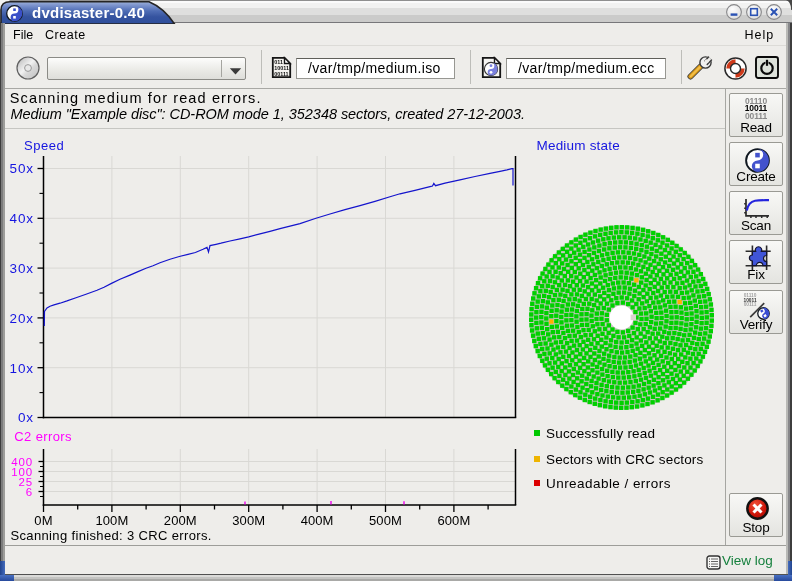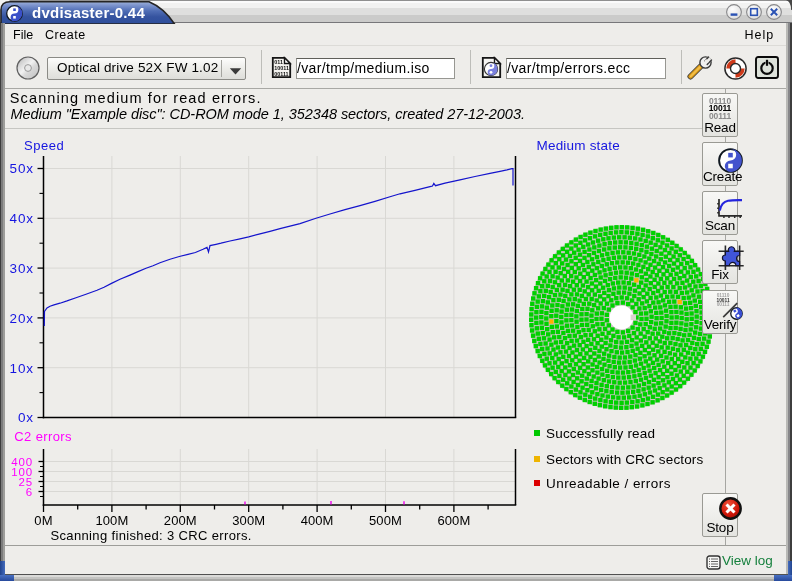--- a/index.html
+++ b/index.html
@@ -6,48 +6,48 @@
 html,body { width:792px; height:581px; overflow:hidden; }
 body { font-family:"Liberation Sans", sans-serif; background:#eeedea; position:relative; transform:translateZ(0); }
 .abs { position:absolute; }
 #frameL { left:0; top:23px; width:5px; height:558px; background:linear-gradient(90deg,#3d3d3d 0 1px,#7c7c7c 1px 3px,#9d9d9a 3px 5px); }
 #frameR { left:786px; top:23px; width:6px; height:558px; background:linear-gradient(90deg,#b9b9b6 0 2px,#87878a 2px 4px,#3d3d3d 4px 6px); }
 #frameB { left:0; top:573.5px; width:792px; height:7.5px; background:linear-gradient(180deg,#515151 0 1px,#dbdbd9 1px 3px,#c4c4c2 3px 5px,#a9a9a7 5px 7px,#8f8f8d 7px 8px); }
 .sep-h { height:1px; background:#a8a8a4; }
 .sep-v { width:1px; background:#a6a6a2; }
 #titlebar { left:0; top:0; width:792px; height:23px; background:linear-gradient(180deg,#8f8f8f 0 1px,#fbfbfb 1px 3px,#f2f2f1 3px 8px,#dfdfde 8px 15px,#cbcbca 15px 22px,#77777a 22px 23px); }
 .menu { top:28.3px; font-size:12.5px; color:#000; }
-.entry { top:58px; height:21px; background:#fff; border:1px solid #979792; border-top-color:#5f5f5a; font-size:14px; letter-spacing:0.35px; color:#000; line-height:19px; padding-left:0; white-space:nowrap; }
+.entry { top:58px; height:21px; background:#fff; border:1px solid #979792; border-top-color:#5f5f5a; font-size:14px; letter-spacing:0.35px; color:#000; line-height:19px; padding-left:11px; white-space:nowrap; }
 .tbsep { top:50px; height:34px; width:1px; background:#bdbdb9; }
 #statusmsg1 { left:9.8px; top:89.7px; font-size:14.5px; color:#000; letter-spacing:1.12px; }
 #statusmsg2 { left:10.5px; top:105.8px; font-size:14.5px; font-style:italic; color:#000; letter-spacing:-0.05px; }
-#finishmsg { left:10.5px; top:528.3px; font-size:13px; color:#000; letter-spacing:0.35px;margin-left:40px; }
+#finishmsg { left:10.5px; top:528.3px; font-size:13px; color:#000; letter-spacing:0.35px; }
 .legsq { width:6px; height:6px; left:534px; }
 .legtxt { left:546px; font-size:13.5px; color:#000; letter-spacing:0.2px; }
-.btn { left:702px; width:36px; height:44px; background:linear-gradient(180deg,#f8f8f6,#e4e4e0); border:1px solid #9a9a94; border-radius:2px; }
+.btn { left:729px; width:54px; height:44px; background:linear-gradient(180deg,#f8f8f6,#e4e4e0); border:1px solid #9a9a94; border-radius:2px; }
 .btnlabel { width:100%; text-align:center; font-size:13.5px; letter-spacing:-0.2px; color:#000; position:absolute; line-height:14px; }
 #viewlog { left:722px; top:553px; font-size:13.5px; color:#15803d; }
 </style>
 </head>
 <body>
 <div class="abs" id="titlebar"></div>
 <svg class="abs" style="left:0;top:0" width="180" height="24" viewBox="0 0 180 24">
   <defs>
     <linearGradient id="tabg" x1="0" y1="0" x2="0" y2="1">
       <stop offset="0" stop-color="#9db1da"></stop>
       <stop offset="0.18" stop-color="#7890cb"></stop>
       <stop offset="0.42" stop-color="#4e6cb4"></stop>
       <stop offset="0.68" stop-color="#35539f"></stop>
       <stop offset="1" stop-color="#2e4f9c"></stop>
     </linearGradient>
   </defs>
   <path d="M0,0 L10,0 L0,10 Z" fill="#f3f3f1"></path>
   <path d="M1,24 L1,10 Q1,1.8 10,1.8 L149,1.8 Q164,8 174.5,24 Z" fill="url(#tabg)" stroke="#252525" stroke-width="1.6"></path>
 </svg>
-<div class="abs" style="left:32px;top:3.5px;font-size:15px;font-weight:bold;color:#fff;letter-spacing:0.25px;">dvdisaster-0.44</div>
+<div class="abs" style="left:32px;top:3.5px;font-size:15px;font-weight:bold;color:#fff;letter-spacing:0.25px;">dvdisaster-0.40</div>
 <svg class="abs" style="left:6px;top:4.5px" width="17" height="17" viewBox="0 0 34 34">
   <circle cx="17" cy="17" r="15.6" fill="#fff" stroke="#101820" stroke-width="2.6"></circle>
   <path d="M17,1.4 A15.6,15.6 0 0 1 17,32.6 A7.8,7.8 0 0 1 17,17 A7.8,7.8 0 0 0 17,1.4 Z" fill="#3a50c8"></path>
   <rect x="14.4" y="6.8" width="5.2" height="5.2" fill="#3a50c8"></rect>
   <rect x="14.4" y="22" width="5.2" height="5.2" fill="#fff"></rect>
 </svg>
 
 <svg class="abs" style="left:725px;top:3px" width="60" height="18" viewBox="0 0 60 18">
   <defs>
     <radialGradient id="wbg" cx="0.4" cy="0.3" r="0.9">
@@ -84,21 +84,20 @@
     <stop offset="0" stop-color="#b4b4b4"></stop>
         <stop offset="0.45" stop-color="#f2f2f2"></stop>
         <stop offset="0.6" stop-color="#d8d8d8"></stop>
         <stop offset="1" stop-color="#c0c0c0"></stop>
   </linearGradient>
     </defs>
   <circle cx="12" cy="12" r="11" fill="url(#cdg)" stroke="#606060" stroke-width="1.2"></circle>
   <circle cx="12" cy="12" r="3.4" fill="#e8e8e8" stroke="#9a9a9a" stroke-width="1"></circle>
 </svg>
 <div class="abs" style="left:47px;top:57px;width:199px;height:23px;background:linear-gradient(180deg,#fdfdfc,#e9e9e5 60%,#dededa);border:1px solid #8b8b86;border-radius:2px;">
-  <div class="abs" style="left:9px;top:2px;font-size:13.5px;color:#000;letter-spacing:0.15px;">Optical drive 52X FW 1.02</div>
   <div class="abs" style="left:173px;top:2px;width:1px;height:17px;background:#a5a5a0;"></div>
   <svg class="abs" style="left:181px;top:8.5px" width="13" height="8" viewBox="0 0 13 8">
       <path d="M0.8,1.2 L12.2,1.2 L6.5,7.4 Z" fill="#3a3a3a"></path>
     </svg>
 </div>
 <div class="abs tbsep" style="left:261px"></div>
 
 <svg class="abs" style="left:271px;top:56px" width="21" height="23" viewBox="0 0 21 23">
   <path d="M1.8,1.8 L13.5,1.8 L19.2,7.5 L19.2,21.2 L1.8,21.2 Z" fill="#f4f3ef" stroke="#151515" stroke-width="1.8"></path>
   <path d="M13.5,1.8 L13.5,7.5 L19.2,7.5 Z" fill="#fff" stroke="#151515" stroke-width="1.4"></path>
@@ -110,21 +109,21 @@
 <div class="abs tbsep" style="left:470px"></div>
 
 <svg class="abs" style="left:481px;top:56px" width="21" height="23" viewBox="0 0 21 23">
   <path d="M1.8,1.8 L13.5,1.8 L19.2,7.5 L19.2,21.2 L1.8,21.2 Z" fill="#f6f5f2" stroke="#151515" stroke-width="1.8"></path>
   <path d="M13.5,1.8 L13.5,7.5 L19.2,7.5 Z" fill="#fff" stroke="#151515" stroke-width="1.4"></path>
   <circle cx="10" cy="13" r="6.6" fill="#fff" stroke="#333" stroke-width="1.1"></circle>
   <path d="M10,6.4 A6.6,6.6 0 0 1 10,19.6 A3.3,3.3 0 0 1 10,13 A3.3,3.3 0 0 0 10,6.4 Z" fill="#7a80dc"></path>
   <circle cx="10" cy="9.7" r="1.4" fill="#7a80dc"></circle>
   <circle cx="10" cy="16.3" r="1.4" fill="#fff"></circle>
 </svg>
-<div class="abs entry" style="left:506px;width:159.5px;">/var/tmp/errors.ecc</div>
+<div class="abs entry" style="left:506px;width:159.5px;">/var/tmp/medium.ecc</div>
 <div class="abs tbsep" style="left:681px"></div>
 
 <svg class="abs" style="left:686px;top:52px" width="28" height="28" viewBox="0 0 28 28">
   <path d="M4.5,24.5 L14.5,14.5" stroke="#3a3a3a" stroke-width="6" stroke-linecap="round"></path>
   <path d="M4.5,24.5 L14.5,14.5" stroke="#d99a1a" stroke-width="4.4" stroke-linecap="round"></path>
   <path d="M4.7,24.3 L14,15" stroke="#f3c04a" stroke-width="1.8" stroke-linecap="round"></path>
   <circle cx="19.5" cy="10.5" r="5.6" fill="#f0f0ef" stroke="#3a3a3a" stroke-width="1.4"></circle>
   <path d="M20.9,12.2 L19.1,8.9 L22.3,4.6 L26,8.2 Z" fill="#eeedea" stroke="none"></path>
   <path d="M21.2,12.4 L25.5,8.1 M19,9 L22.5,5" stroke="#3a3a3a" stroke-width="1.4" stroke-linecap="round"></path>
   <circle cx="20.7" cy="9.3" r="2" fill="#eeedea"></circle>

